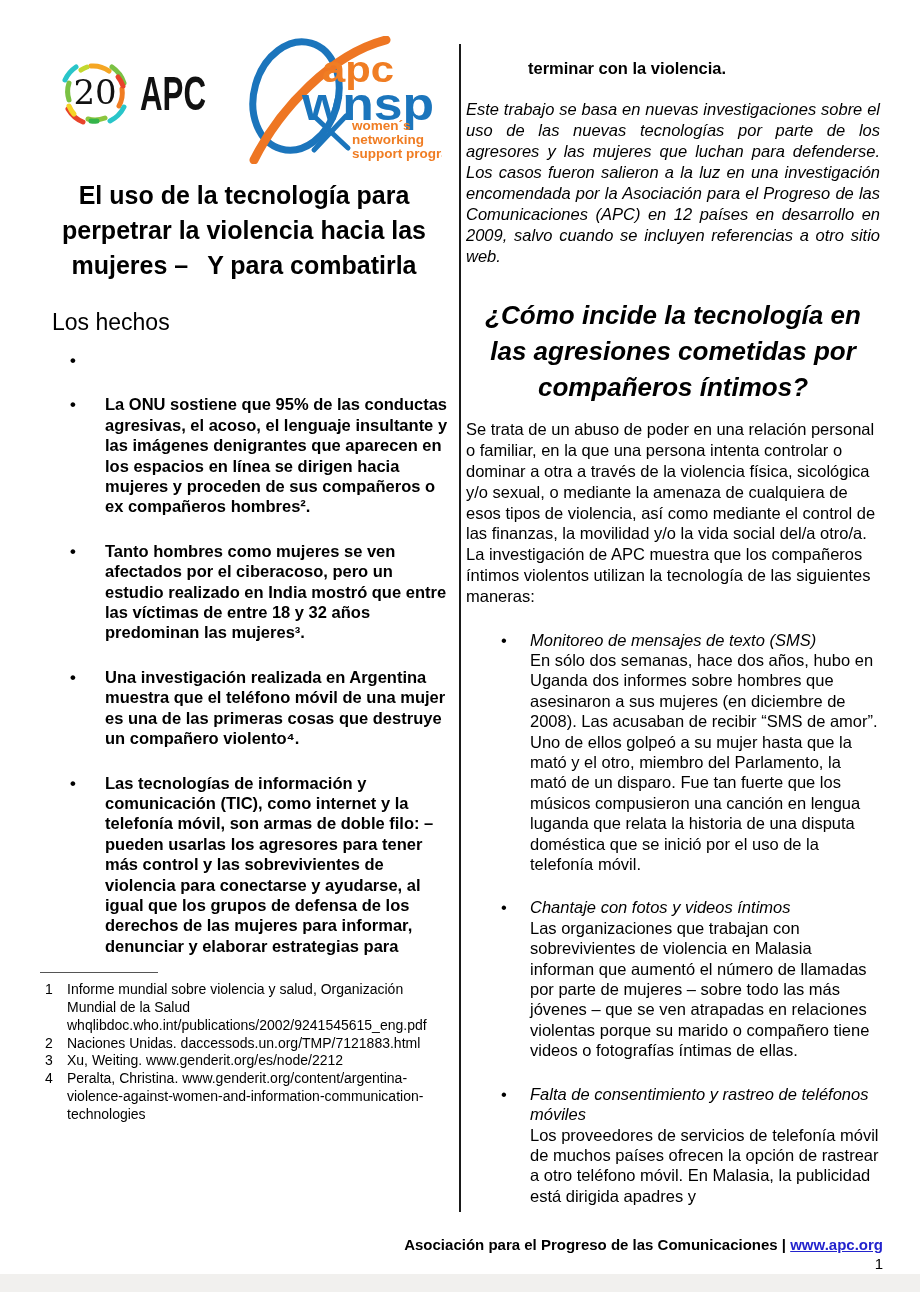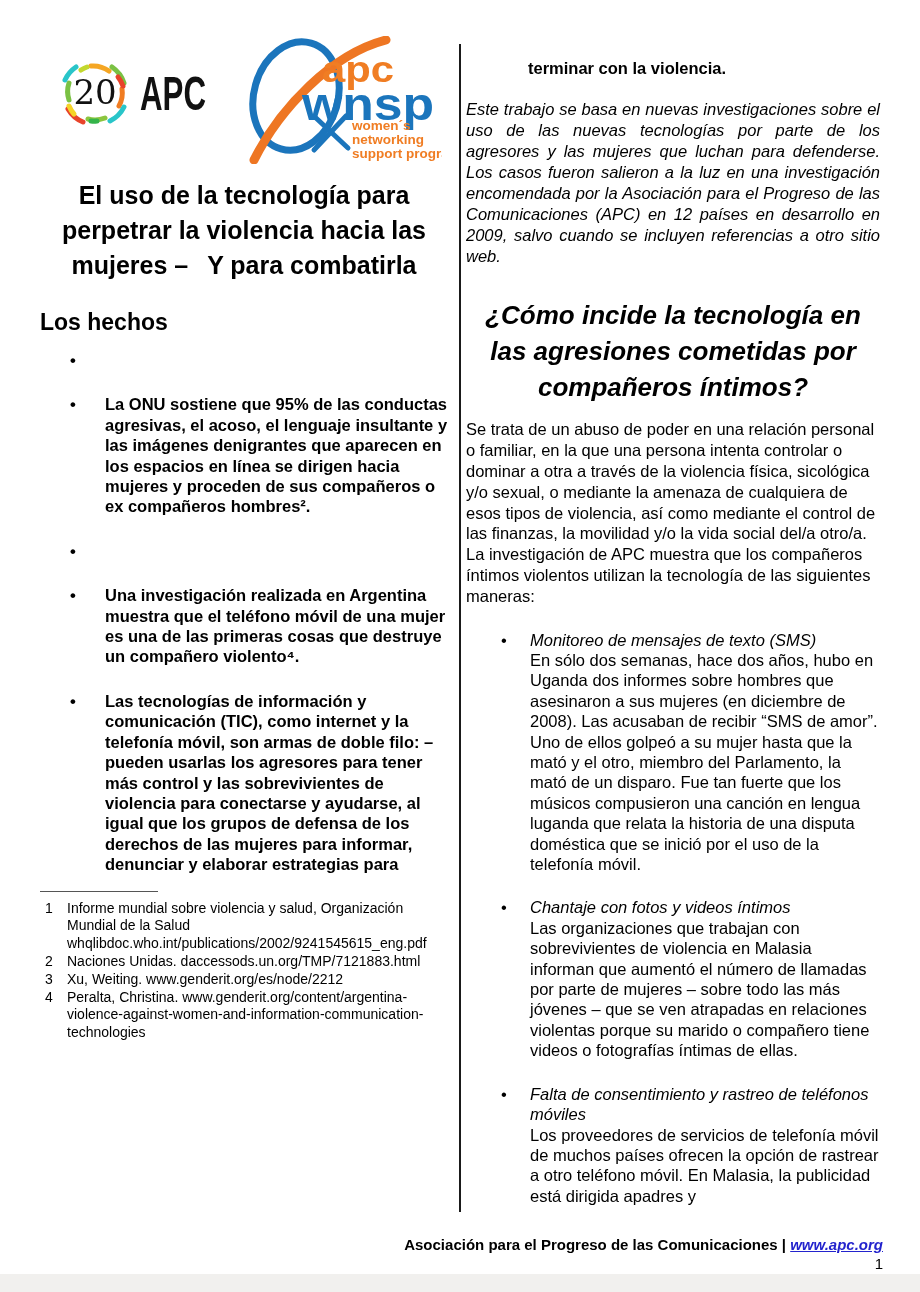--- a/index.html
+++ b/index.html
@@ -7,41 +7,41 @@
         font-family:"Liberation Sans","DejaVu Sans",sans-serif;color:#000;}
   
   .col-left{position:absolute;left:40px;top:30px;width:408px;}
   .col-right{position:absolute;left:466px;top:50px;width:414px;}
   .divider{position:absolute;left:459px;top:44px;width:1.5px;height:1168px;background:#1a1a1a;}
   
   .logo-row{display:flex;align-items:flex-start;gap:12px;margin:6px 0 18px 8px;height:124px;}
   
   .doc-title{margin:6px 0 0 0;font-size:25px;line-height:35px;font-weight:bold;text-align:center;}
   .doc-title .it{margin-left:12px;}
-  .section-h{margin:26px 0 14px 0;font-size:23px;font-weight:bold;}
+  .section-h{margin:26px 0 14px 12px;font-size:23px;font-weight:normal;}
   .fact{display:flex;font-weight:bold;font-size:16.5px;line-height:20.4px;margin-bottom:24px;}
   .fact .dot{flex:0 0 65px;padding-left:30px;box-sizing:border-box;}
   .fact .txt{flex:1;}
   .fn-rule{width:118px;border:none;border-top:1.5px solid #555;margin:16px 0 8px 0;}
   .fn{display:flex;font-size:14px;line-height:17.8px;}
   .fn-num{flex:0 0 27px;padding-left:5px;box-sizing:border-box;}
   .fn-text{flex:1;overflow-wrap:anywhere;}
   
   .cont-line{font-weight:bold;font-size:16.5px;line-height:20.4px;padding-left:62px;margin-top:8px;}
   .intro{font-style:italic;font-size:16.5px;line-height:21px;text-align:justify;margin-top:21px;}
   .question-h{margin:30px 0 14px 0;font-size:26px;line-height:36px;font-weight:bold;text-align:center;font-style:italic;}
   .para{font-size:16.5px;line-height:20.8px;}
   .titem{display:flex;font-size:16.5px;line-height:20.4px;margin-top:23px;}
   .titem .dot{flex:0 0 64px;padding-left:35px;box-sizing:border-box;}
   .titem .body{flex:1;}
   .titem .ititle{font-style:italic;}
   
   .footer{position:absolute;right:37px;bottom:20px;text-align:right;font-size:15px;}
   .footer-line{font-weight:bold;}
-  .footer-link{color:#2323cd;font-style:italic;text-decoration:underline;font-weight:bold;cursor:pointer;}
+  .footer-link{color:#2323cd;text-decoration:underline;font-weight:bold;cursor:pointer;}
   .page-num{margin-top:2px;font-size:15px;}
   .bottom-strip{position:absolute;left:0;bottom:0;width:100%;height:18px;background:#f1f0ee;}
 </style>
 </head>
 <body>
 
 <div class="page">
 
   <div class="col-left">
 
@@ -91,20 +91,21 @@
 
     <div class="fact">
       <span class="dot">•</span>
     </div>
     <div class="fact">
       <span class="dot">•</span>
       <span class="txt">La ONU sostiene que 95% de las conductas agresivas, el acoso, el lenguaje insultante y las imágenes denigrantes que aparecen en los espacios en línea se dirigen hacia mujeres y proceden de sus compañeros o ex compañeros hombres².</span>
     </div>
     <div class="fact">
       <span class="dot">•</span>
+      <span class="txt">Tanto hombres como mujeres se ven afectados por el ciberacoso, pero un estudio realizado en India mostró que entre las víctimas de entre 18 y 32 años predominan las mujeres³.</span>
     </div>
     <div class="fact">
       <span class="dot">•</span>
       <span class="txt">Una investigación realizada en Argentina muestra que el teléfono móvil de una mujer es una de las primeras cosas que destruye un compañero violento⁴.</span>
     </div>
     <div class="fact" style="margin-bottom:0;">
       <span class="dot">•</span>
       <span class="txt">Las tecnologías de información y comunicación (TIC), como internet y la telefonía móvil, son armas de doble filo: – pueden usarlas los agresores para tener más control y las sobrevivientes de violencia para conectarse y ayudarse, al igual que los grupos de defensa de los derechos de las mujeres para informar, denunciar y elaborar estrategias para</span>
     </div>
 

